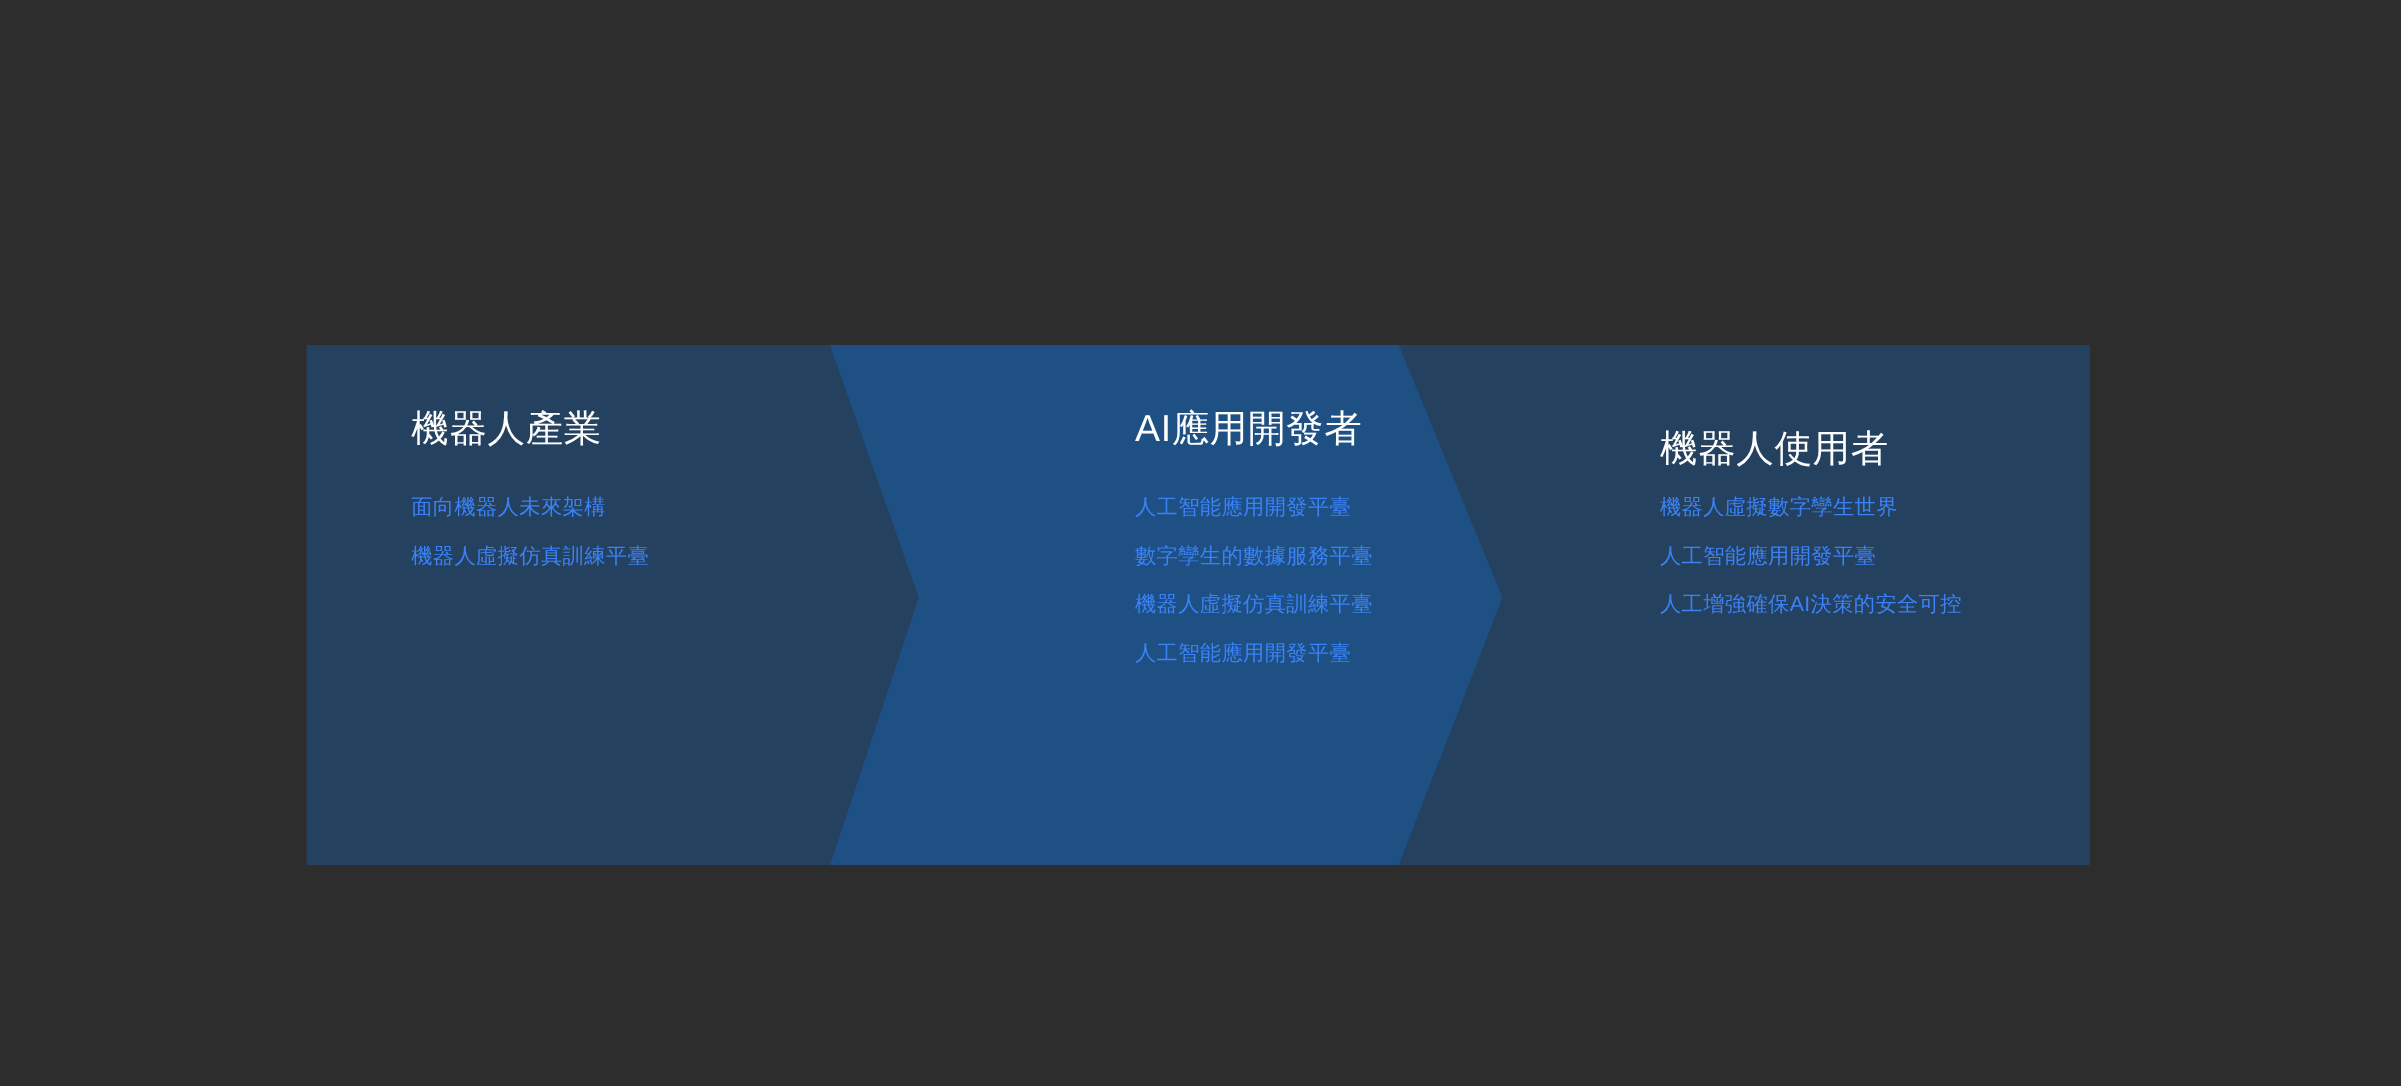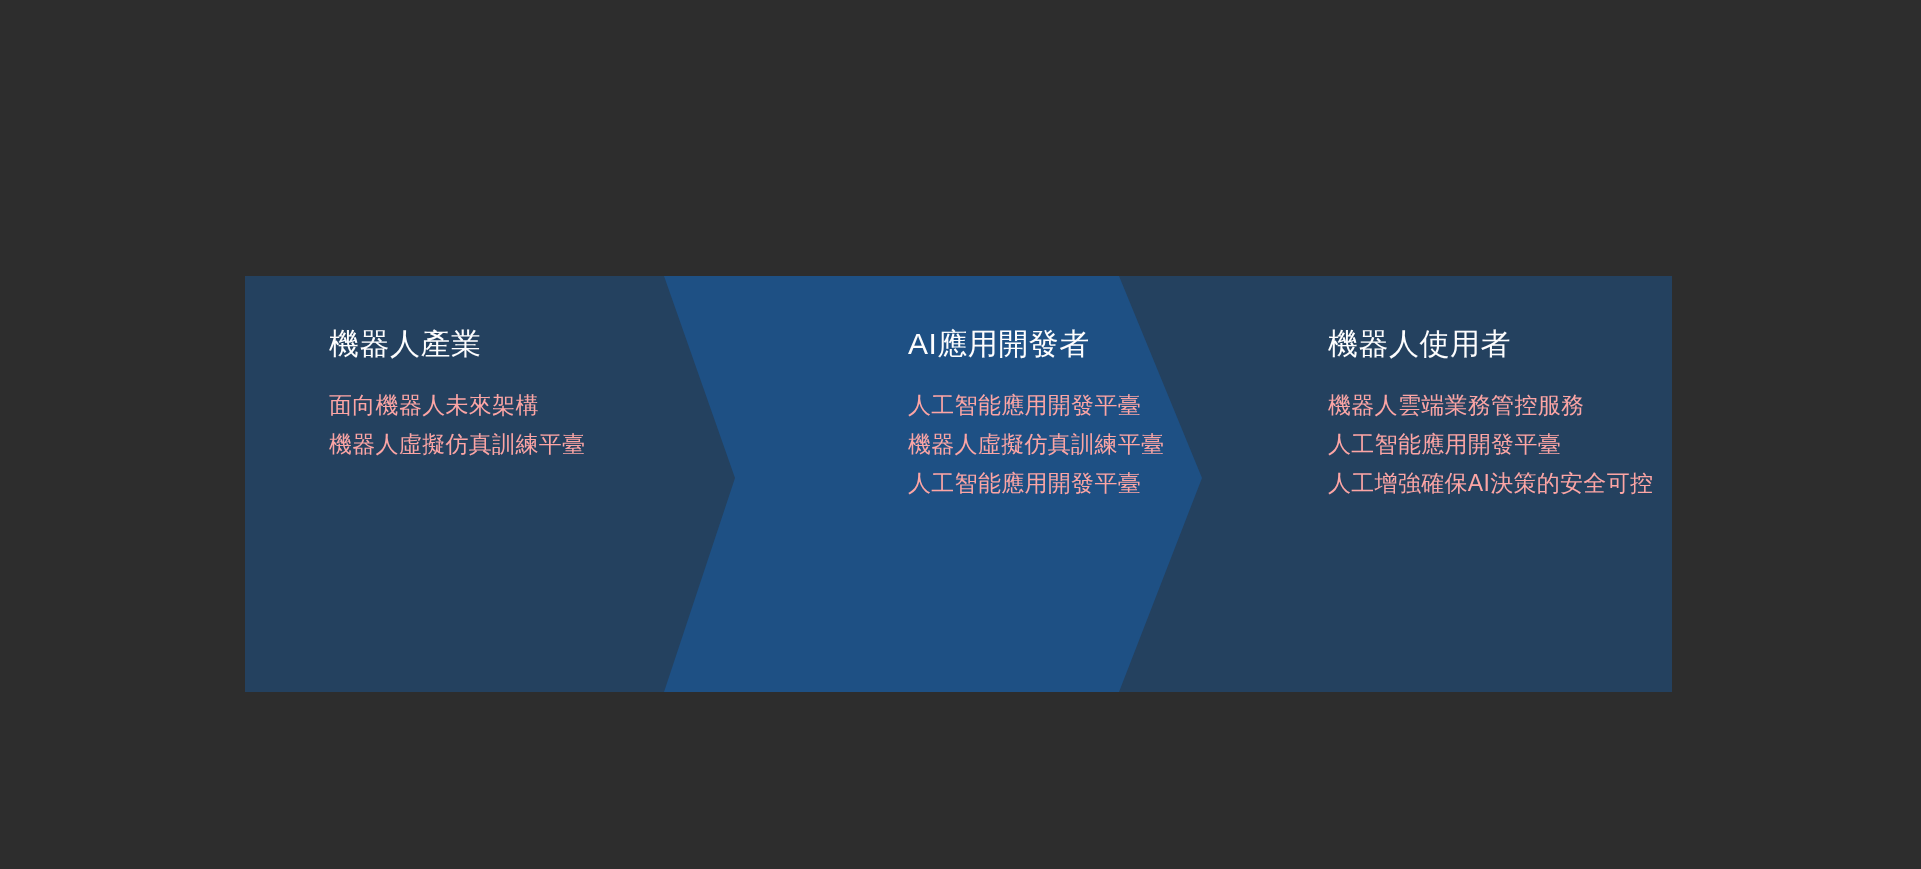--- a/index.html
+++ b/index.html
@@ -51,38 +51,38 @@
     font-size: 30px;
     font-weight: 400;
     color: #fdfdfe;
     letter-spacing: 0.5px;
     white-space: nowrap;
     line-height: 1.2;
   }
 
   #panel-1 .panel-title { left: 84px; }
   #panel-2 .panel-title { left: 85px; }
-  #panel-3 .panel-title { left: 52px; }
+  #panel-3 .panel-title { left: 52px; margin-top: 16px; }
 
   .panel-list {
     position: absolute;
     top: 110px;
     margin: 0;
     padding: 0;
     list-style: none;
   }
 
   #panel-1 .panel-list { left: 84px; }
   #panel-2 .panel-list { left: 85px; }
   #panel-3 .panel-list { left: 52px; }
 
   .panel-list li {
-    font-size: 23px;
+    font-size: 17px;
     font-weight: 400;
-    color: #fca5a5;
+    color: #3b82f6;
     line-height: 39px;
     white-space: nowrap;
     letter-spacing: 0.3px;
   }
 </style>
 </head>
 <body>
 
 <div id="banner">
 
@@ -98,27 +98,28 @@
     <ul class="panel-list">
       <li>面向機器人未來架構</li>
       <li>機器人虛擬仿真訓練平臺</li>
     </ul>
   </div>
 
   <div class="panel" id="panel-2">
     <div class="panel-title">AI應用開發者</div>
     <ul class="panel-list">
       <li>人工智能應用開發平臺</li>
+      <li>數字孿生的數據服務平臺</li>
       <li>機器人虛擬仿真訓練平臺</li>
       <li>人工智能應用開發平臺</li>
     </ul>
   </div>
 
   <div class="panel" id="panel-3">
     <div class="panel-title">機器人使用者</div>
     <ul class="panel-list">
-      <li>機器人雲端業務管控服務</li>
+      <li>機器人虛擬數字孿生世界</li>
       <li>人工智能應用開發平臺</li>
       <li>人工增強確保AI決策的安全可控</li>
     </ul>
   </div>
 
 </div>
 
 </body></html>

